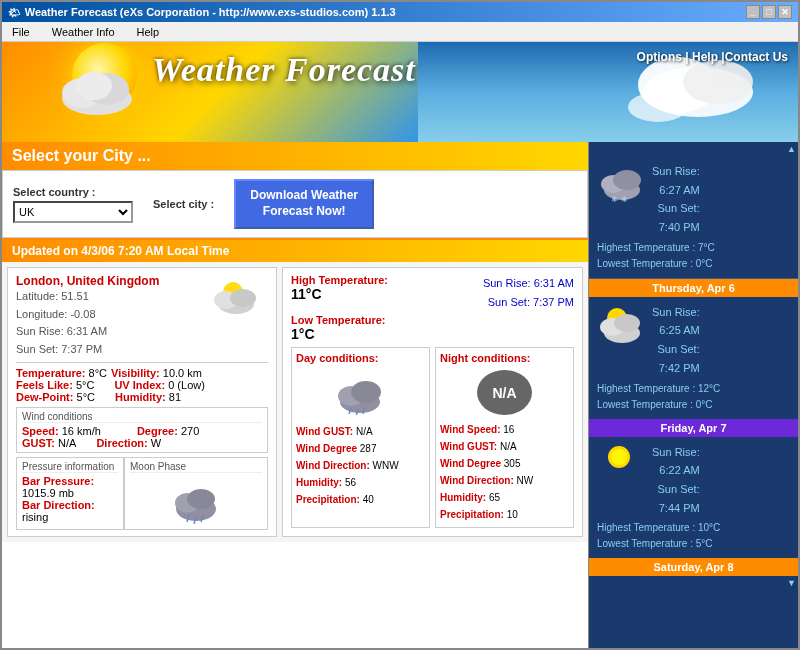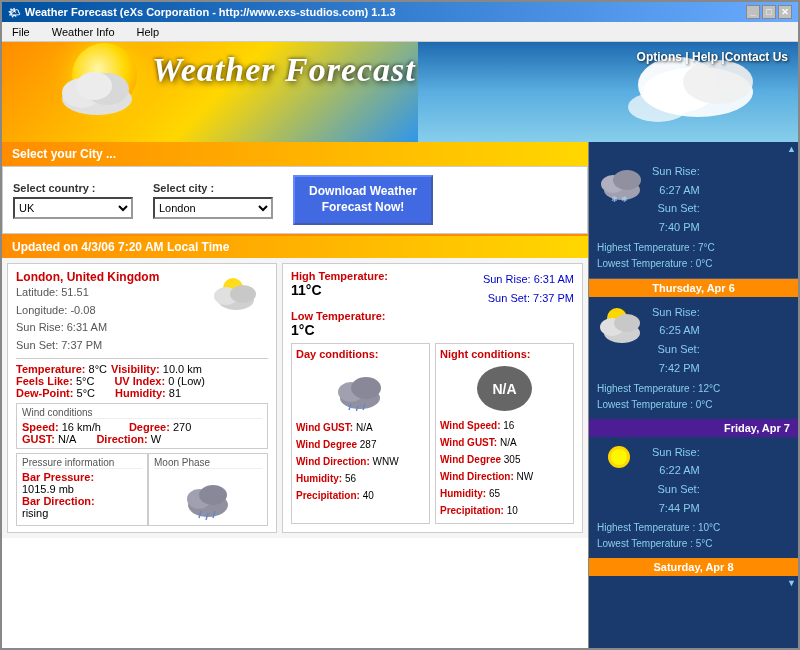--- a/index.html
+++ b/index.html
@@ -117,38 +117,33 @@
       <span style="color:white; font-size:12px; font-weight:bold; text-shadow:1px 1px 3px rgba(0,0,0,0.8); cursor:pointer;">Options  |  Help  |Contact Us</span>
     </div>
   </div>
 
   <div class="main">
 
     <div class="left-panel">
 
       <div class="select-section">
         <div class="select-header">
-          <span style="color:white; font-size:12px; font-weight:bold;">Select your City ...</span>
+          <span style="color:white; font-size:16px; font-weight:bold;">Select your City ...</span>
         </div>
         <div class="select-controls">
           <div class="select-group">
             <label class="select-label">Select country :</label>
             <select class="select-box">
               <option>UK</option>
               <option>USA</option>
               <option>Germany</option>
             </select>
           </div>
           <div class="select-group">
             <label class="select-label">Select city :</label>
-            <select class="select-box">
-              <option>London</option>
-              <option>Manchester</option>
-              <option>Birmingham</option>
-            </select>
           </div>
           <button class="download-btn" style="width:140px; height:50px;">Download Weather Forecast Now!</button>
         </div>
       </div>
 
       <div class="update-bar">
         <span style="color:white; font-size:12px; font-weight:bold;">Updated on 4/3/06  7:20 AM Local Time</span>
       </div>
 
       <div class="weather-body">
@@ -200,21 +195,21 @@
               </div>
               <div>
                 <span style="color:#c00; font-weight:bold;">Humidity:</span>
                 <span>81</span>
               </div>
             </div>
           </div>
 
           <div style="border:1px solid #ccc; margin-top:4px; padding:3px 5px;">
             <div style="color:#555; font-size:10px; border-bottom:1px solid #eee; margin-bottom:2px;">Wind conditions</div>
-            <div style="display:flex; gap:28px; font-size:11px;">
+            <div style="display:flex; gap:36px; font-size:11px;">
               <div>
                 <span style="color:#c00; font-weight:bold;">Speed:</span>
                 <span>16 km/h</span>
               </div>
               <div>
                 <span style="color:#c00; font-weight:bold;">Degree:</span>
                 <span>270</span>
               </div>
             </div>
             <div style="display:flex; gap:20px; font-size:11px;">
@@ -234,21 +229,21 @@
               <div style="color:#555; font-size:10px; border-bottom:1px solid #eee; margin-bottom:2px;">Pressure information</div>
               <div style="font-size:11px;">
                 <span style="color:#c00; font-weight:bold;">Bar Pressure:</span><br>
                 <span>1015.9 mb</span>
               </div>
               <div style="font-size:11px;">
                 <span style="color:#c00; font-weight:bold;">Bar Direction:</span><br>
                 <span>rising</span>
               </div>
             </div>
-            <div style="border:1px solid #ccc; padding:3px 5px; width:120px;">
+            <div style="border:1px solid #ccc; padding:3px 5px; width:144px;">
               <div style="color:#555; font-size:10px; border-bottom:1px solid #eee; margin-bottom:2px;">Moon Phase</div>
               <div style="text-align:center; padding-top:4px;">
                 <svg width="55" height="45" viewBox="0 0 55 45">
                   <ellipse cx="27" cy="30" rx="20" ry="12" fill="#9090a0"></ellipse>
                   <ellipse cx="18" cy="24" rx="12" ry="10" fill="#a0a0b0"></ellipse>
                   <ellipse cx="32" cy="20" rx="14" ry="10" fill="#888898"></ellipse>
 
                   <line x1="20" y1="36" x2="18" y2="43" stroke="#6688cc" stroke-width="1.5"></line>
                   <line x1="27" y1="38" x2="25" y2="45" stroke="#6688cc" stroke-width="1.5"></line>
                   <line x1="34" y1="36" x2="32" y2="43" stroke="#6688cc" stroke-width="1.5"></line>
@@ -368,21 +363,21 @@
               <div>7:42 PM</div>
             </div>
           </div>
         </div>
         <div style="color:#87ceeb; font-size:10px; margin-top:3px; line-height:1.6;">
           <div>Highest Temperature :  12°C</div>
           <div>Lowest Temperature :  0°C</div>
         </div>
       </div>
 
-      <div style="background:#4c1d95; padding:3px 8px; text-align:right;">
+      <div style="background:#6d28d9; padding:3px 8px; text-align:center;">
         <span style="color:white; font-weight:bold; font-size:11px;">Friday, Apr 7</span>
       </div>
       <div class="forecast-day-card">
         <div style="display:flex; align-items:flex-start;">
           <div style="margin-right:5px;">
             <svg width="50" height="42" viewBox="0 0 50 42">
               <circle cx="22" cy="14" r="11" fill="#ffd700"></circle>
               <circle cx="22" cy="14" r="8" fill="#fff700"></circle>
             </svg>
           </div>

